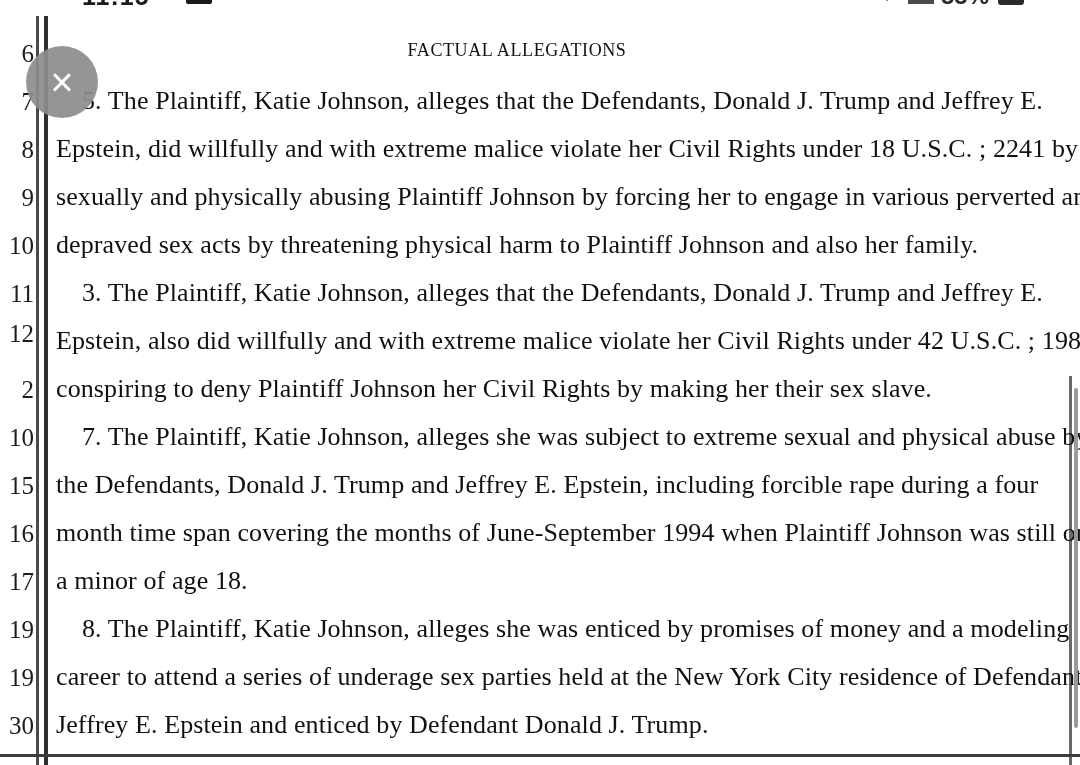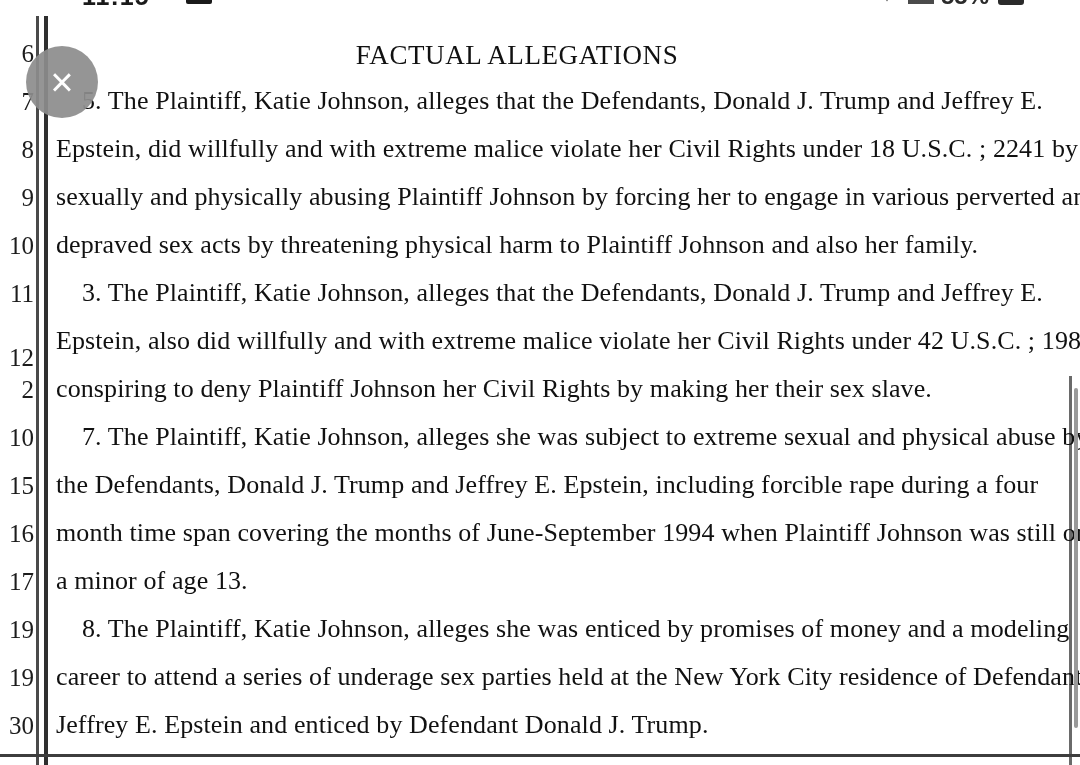--- a/index.html
+++ b/index.html
@@ -137,21 +137,21 @@
     left: 56px;
     top: 0;
     right: 12px;
   }
   .doc-title {
     position: absolute;
     top: 24px;
     left: 0;
     right: 0;
     text-align: center;
-    font-size: 27px;
+    font-size: 18px;
     letter-spacing: .6px;
     color: #111;
     padding-right: 90px;
   }
   .doc-line {
     position: absolute;
     left: 0;
     right: 0;
     font-size: 26px;
     line-height: 30px;
@@ -218,21 +218,21 @@
     <div class="rule right-edge"></div>
     <div class="hrule"></div>
 
     <div id="gutter">
       <div class="line-no" style="top:24px">6</div>
       <div class="line-no" style="top:72px">7</div>
       <div class="line-no" style="top:120px">8</div>
       <div class="line-no" style="top:168px">9</div>
       <div class="line-no" style="top:216px">10</div>
       <div class="line-no" style="top:264px">11</div>
-      <div class="line-no" style="top:328px">12</div>
+      <div class="line-no" style="top:304px">12</div>
       <div class="line-no" style="top:360px">2</div>
       <div class="line-no" style="top:408px">10</div>
       <div class="line-no" style="top:456px">15</div>
       <div class="line-no" style="top:504px">16</div>
       <div class="line-no" style="top:552px">17</div>
       <div class="line-no" style="top:600px">19</div>
       <div class="line-no" style="top:648px">19</div>
       <div class="line-no" style="top:696px">30</div>
     </div>
 
@@ -242,21 +242,21 @@
       <div class="doc-line indent" style="top:70px">5.  The Plaintiff, Katie Johnson, alleges that the Defendants, Donald J. Trump and Jeffrey E.</div>
       <div class="doc-line" style="top:118px">Epstein, did willfully and with extreme malice violate her Civil Rights under 18 U.S.C. ; 2241 by</div>
       <div class="doc-line" style="top:166px">sexually and physically abusing Plaintiff Johnson by forcing her to engage in various perverted and</div>
       <div class="doc-line" style="top:214px">depraved sex acts by threatening physical harm to Plaintiff Johnson and also her family.</div>
       <div class="doc-line indent" style="top:262px">3.  The Plaintiff, Katie Johnson, alleges that the Defendants, Donald J. Trump and Jeffrey E.</div>
       <div class="doc-line" style="top:310px">Epstein, also did willfully and with extreme malice violate her Civil Rights under 42 U.S.C. ; 1985 by</div>
       <div class="doc-line" style="top:358px">conspiring to deny Plaintiff Johnson her Civil Rights by making her their sex slave.</div>
       <div class="doc-line indent" style="top:406px">7.  The Plaintiff, Katie Johnson, alleges she was subject to extreme sexual and physical abuse by</div>
       <div class="doc-line" style="top:454px">the Defendants, Donald J. Trump and Jeffrey E. Epstein, including forcible rape during a four</div>
       <div class="doc-line" style="top:502px">month time span covering the months of June-September 1994 when Plaintiff Johnson was still only</div>
-      <div class="doc-line" style="top:550px">a minor of age 13.</div>
+      <div class="doc-line" style="top:550px">a minor of age 18.</div>
       <div class="doc-line indent" style="top:598px">8.  The Plaintiff, Katie Johnson, alleges she was enticed by promises of money and a modeling</div>
       <div class="doc-line" style="top:646px">career to attend a series of underage sex parties held at the New York City residence of Defendant</div>
       <div class="doc-line" style="top:694px">Jeffrey E. Epstein and enticed by Defendant Donald J. Trump.</div>
     </div>
 
     <div id="scroll-indicator"></div>
 
     <div id="close-button">
       <div class="x">×</div>
     </div>

